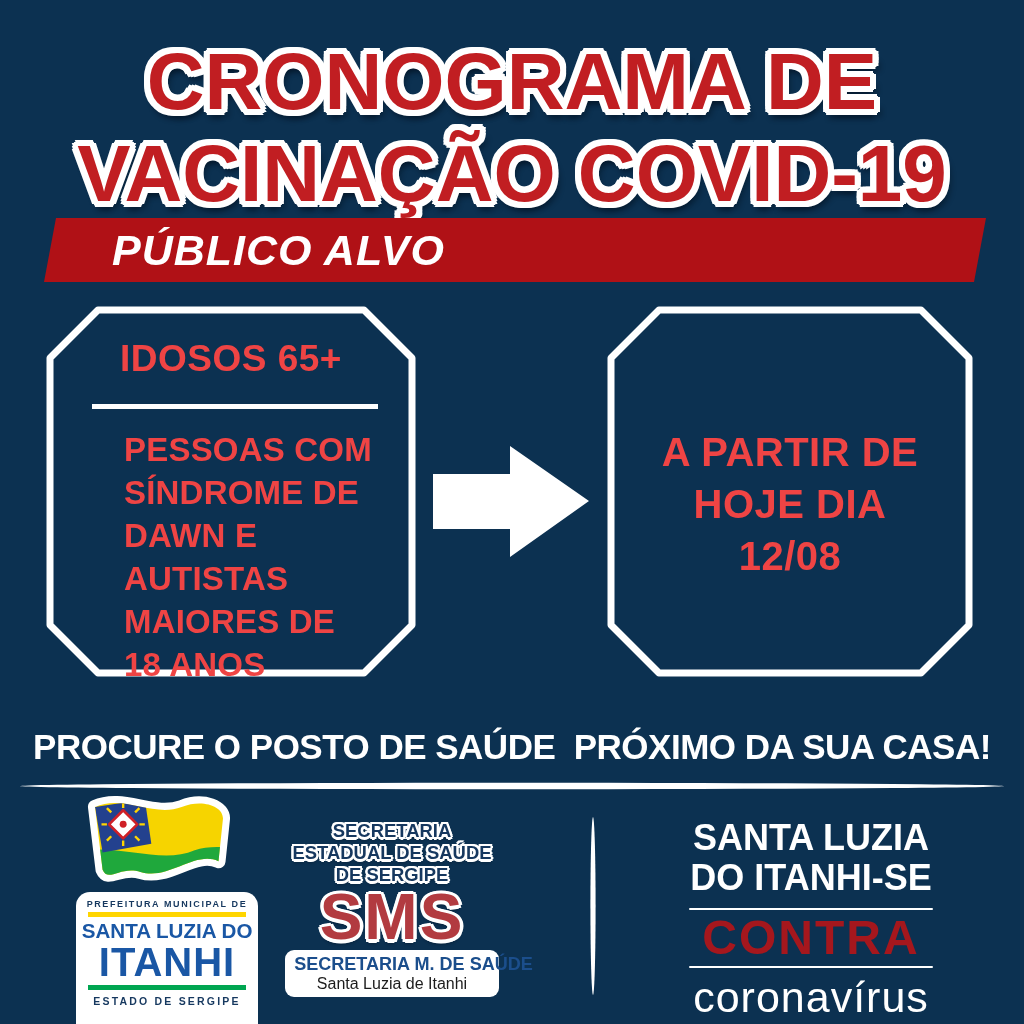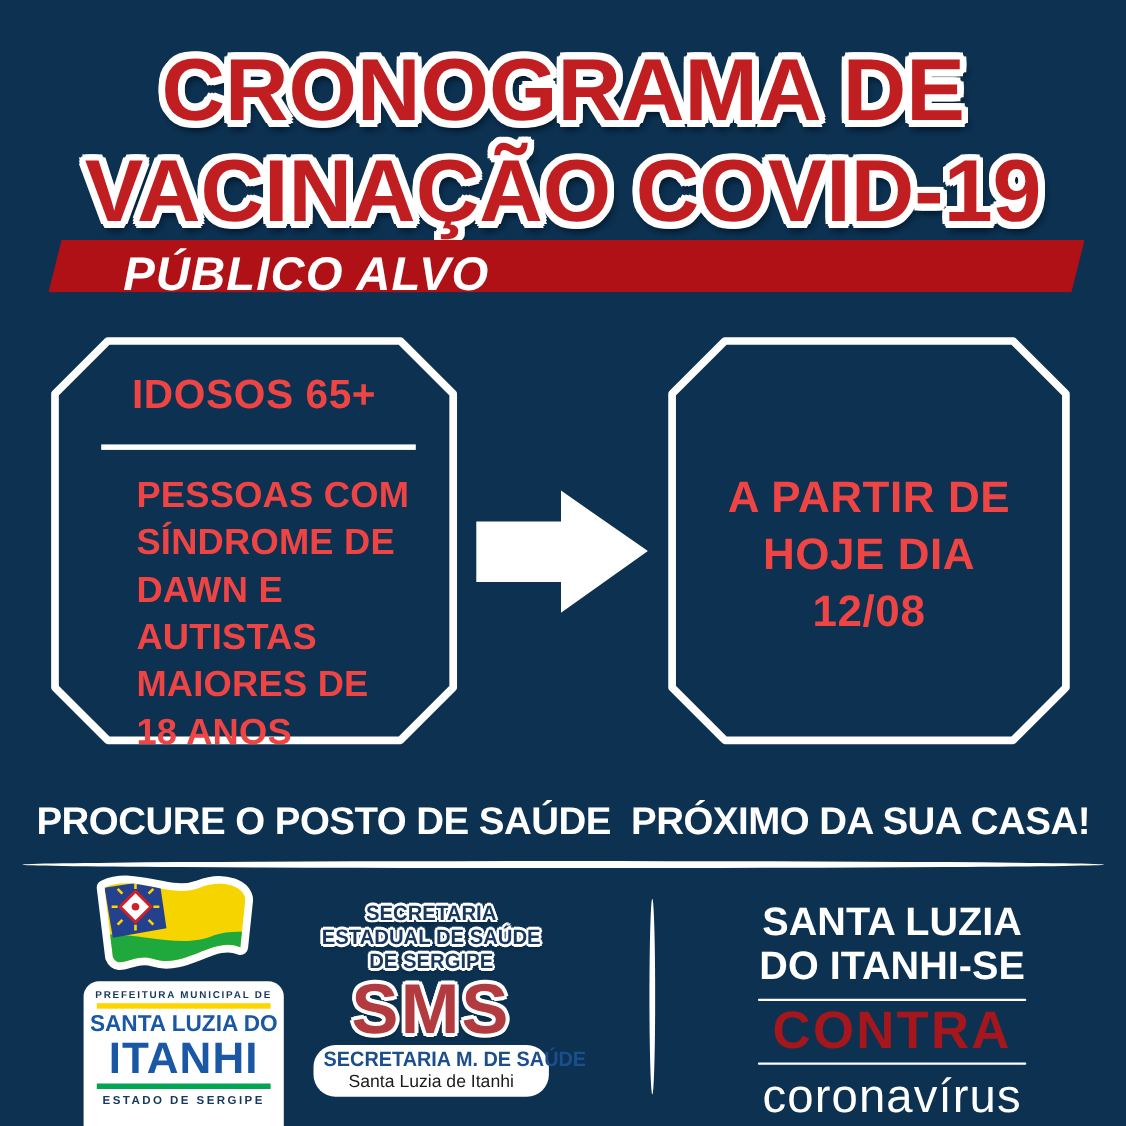--- a/index.html
+++ b/index.html
@@ -37,21 +37,21 @@
       0 5px 3px rgba(3,12,24,.4);
   }
   .outline-sm{
     text-shadow:
       -2.5px 0 0 #fff,2.5px 0 0 #fff,0 -2.5px 0 #fff,0 2.5px 0 #fff,
       -1.8px -1.8px 0 #fff,1.8px -1.8px 0 #fff,-1.8px 1.8px 0 #fff,1.8px 1.8px 0 #fff,
       0 4px 3px rgba(3,12,24,.35);
   }
   
   .banner{
-    position:absolute;top:218px;left:0;width:1024px;height:48px;
+    position:absolute;top:218px;left:0;width:1024px;height:64px;
     background:var(--banner-red,#b01116);
     clip-path:polygon(56px 0%,986px 0%,974px 100%,44px 100%);
   }
   .banner .label{
     position:absolute;top:0;height:64px;line-height:64px;
     color:#fff;font-style:italic;font-weight:bold;font-size:43px;
     letter-spacing:1px;white-space:nowrap;
   }
   .banner .label.left{left:112px;}
   .banner .label.right{left:756px;}
@@ -99,21 +99,21 @@
     position:absolute;left:278px;top:820px;width:228px;text-align:center;
     color:var(--navy-text,#16385f);font-weight:bold;font-size:19px;line-height:22px;
     white-space:pre-line;transform:scaleX(.97);
   }
   .sms-wrap{position:absolute;left:278px;top:884px;width:228px;text-align:center;}
   .sms-acronym{
     font-size:64px;font-weight:bold;line-height:66px;
     color:var(--sms-red,#b23b40);letter-spacing:2px;
   }
   .sms-badge{
-    margin:0 auto;width:214px;background:#fff;border-radius:20px;
+    margin:0 auto;width:214px;background:#fff;border-radius:9px;
     padding:3px 4px 4px 4px;box-sizing:border-box;
   }
   .sms-name{font-size:19px;font-weight:bold;color:#1b4e8c;white-space:nowrap;transform:scaleX(.95);}
   .sms-city{font-size:16px;color:#1c1c1c;white-space:nowrap;}
   .campaign{
     position:absolute;left:688px;top:818px;width:246px;
     display:flex;flex-direction:column;align-items:center;text-align:center;
   }
   .campaign-city{
     color:#fff;font-weight:bold;font-size:36px;line-height:40px;

